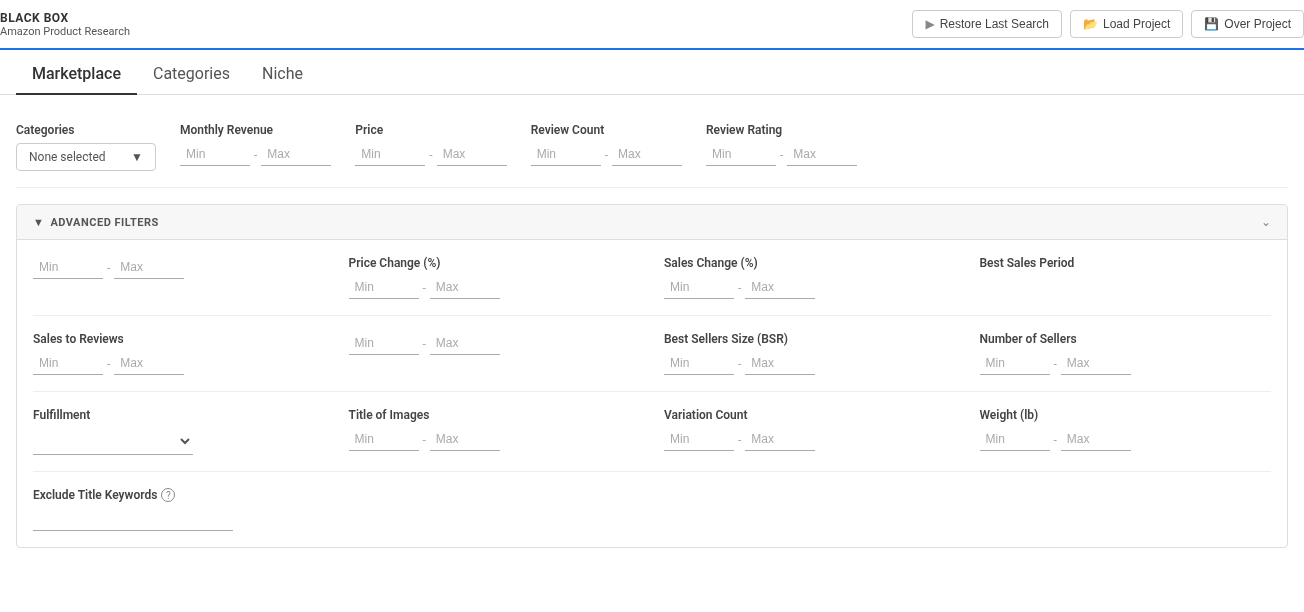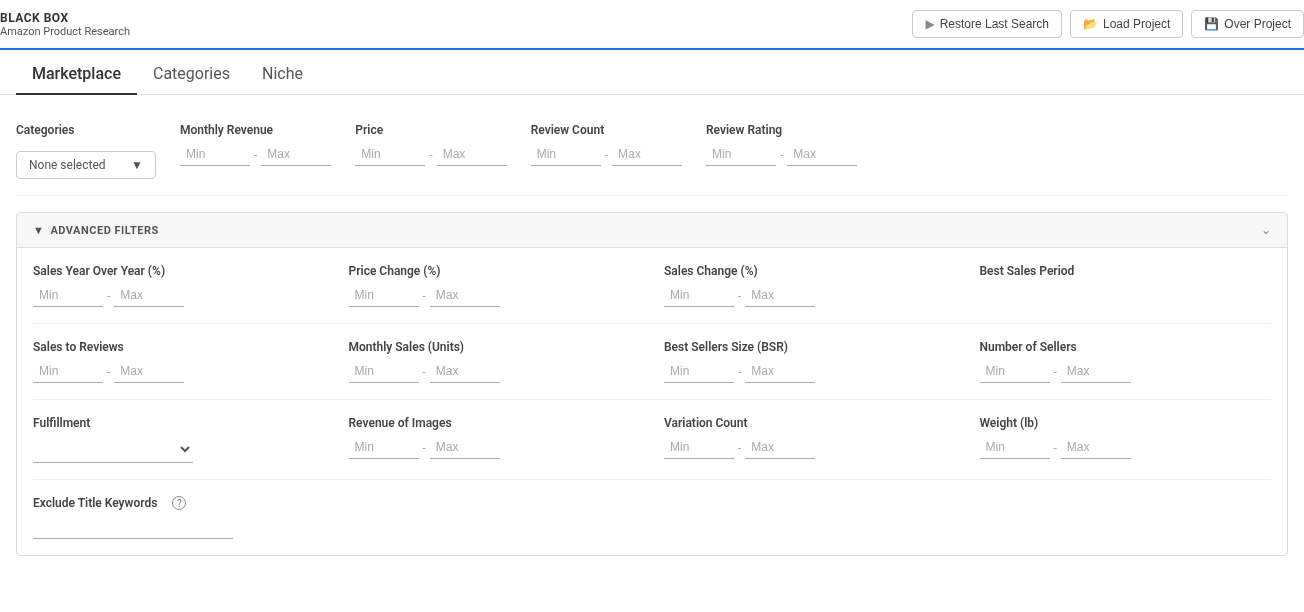--- a/index.html
+++ b/index.html
@@ -113,21 +113,20 @@
       gap: 6px;
       padding: 6px 12px;
       border: 1px solid #ccc;
       border-radius: 4px;
       cursor: pointer;
       font-size: 12px;
       color: #555;
       background: #fff;
       min-width: 140px;
       justify-content: space-between;
-      margin-top: 8px;
     }
     .shipping-select {
       padding: 5px 6px;
       border: none;
       border-bottom: 1px solid #aaa;
       font-size: 12px;
       color: #555;
       background: transparent;
       outline: none;
       width: 160px;
@@ -238,21 +237,21 @@
       width: 14px;
       height: 14px;
       border-radius: 50%;
       border: 1px solid #888;
       font-size: 10px;
       color: #888;
       cursor: pointer;
     }
     .label-with-help {
       display: flex;
-      gap: 15px;
+      gap: 4px;
     }
 
     
     .adv-section-divider {
       border-bottom: 1px solid #eee;
       margin-bottom: 16px;
       padding-bottom: 16px;
     }
   </style>
 </head>
@@ -342,21 +341,20 @@
         <span class="advanced-header-icon">▼</span>
         <span>ADVANCED FILTERS</span>
       </div>
       <span class="advanced-header-chevron">⌄</span>
     </div>
 
     <div class="advanced-body">
 
       <div class="adv-filter-grid adv-section-divider">
         <div class="adv-filter-group">
-          <div class="adv-filter-label">Sales Year Over Year (%)</div>
           <div class="adv-filter-inputs">
             <input class="adv-input" type="text" placeholder="Min" style="">
             <span class="adv-dash">-</span>
             <input class="adv-input" type="text" placeholder="Max" style="">
           </div>
         </div>
         <div class="adv-filter-group">
           <div class="adv-filter-label">Price Change (%)</div>
           <div class="adv-filter-inputs">
             <input class="adv-input" type="text" placeholder="Min" style="">
@@ -380,21 +378,20 @@
       <div class="adv-filter-grid adv-section-divider">
         <div class="adv-filter-group">
           <div class="adv-filter-label">Sales to Reviews</div>
           <div class="adv-filter-inputs">
             <input class="adv-input" type="text" placeholder="Min" style="">
             <span class="adv-dash">-</span>
             <input class="adv-input" type="text" placeholder="Max" style="">
           </div>
         </div>
         <div class="adv-filter-group">
-          <div class="adv-filter-label">Monthly Sales (Units)</div>
           <div class="adv-filter-inputs">
             <input class="adv-input" type="text" placeholder="Min" style="">
             <span class="adv-dash">-</span>
             <input class="adv-input" type="text" placeholder="Max" style="">
           </div>
         </div>
         <div class="adv-filter-group">
           <div class="adv-filter-label">Best Sellers Size (BSR)</div>
           <div class="adv-filter-inputs">
             <input class="adv-input" type="text" placeholder="Min" style="">
@@ -413,21 +410,21 @@
       </div>
 
       <div class="adv-filter-grid adv-section-divider">
         <div class="adv-filter-group">
           <div class="adv-filter-label">Fulfillment</div>
           <select class="adv-select">
             <option value=""></option>
           </select>
         </div>
         <div class="adv-filter-group">
-          <div class="adv-filter-label">Revenue of Images</div>
+          <div class="adv-filter-label">Title of Images</div>
           <div class="adv-filter-inputs">
             <input class="adv-input" type="text" placeholder="Min" style="">
             <span class="adv-dash">-</span>
             <input class="adv-input" type="text" placeholder="Max" style="">
           </div>
         </div>
         <div class="adv-filter-group">
           <div class="adv-filter-label">Variation Count</div>
           <div class="adv-filter-inputs">
             <input class="adv-input" type="text" placeholder="Min" style="">

